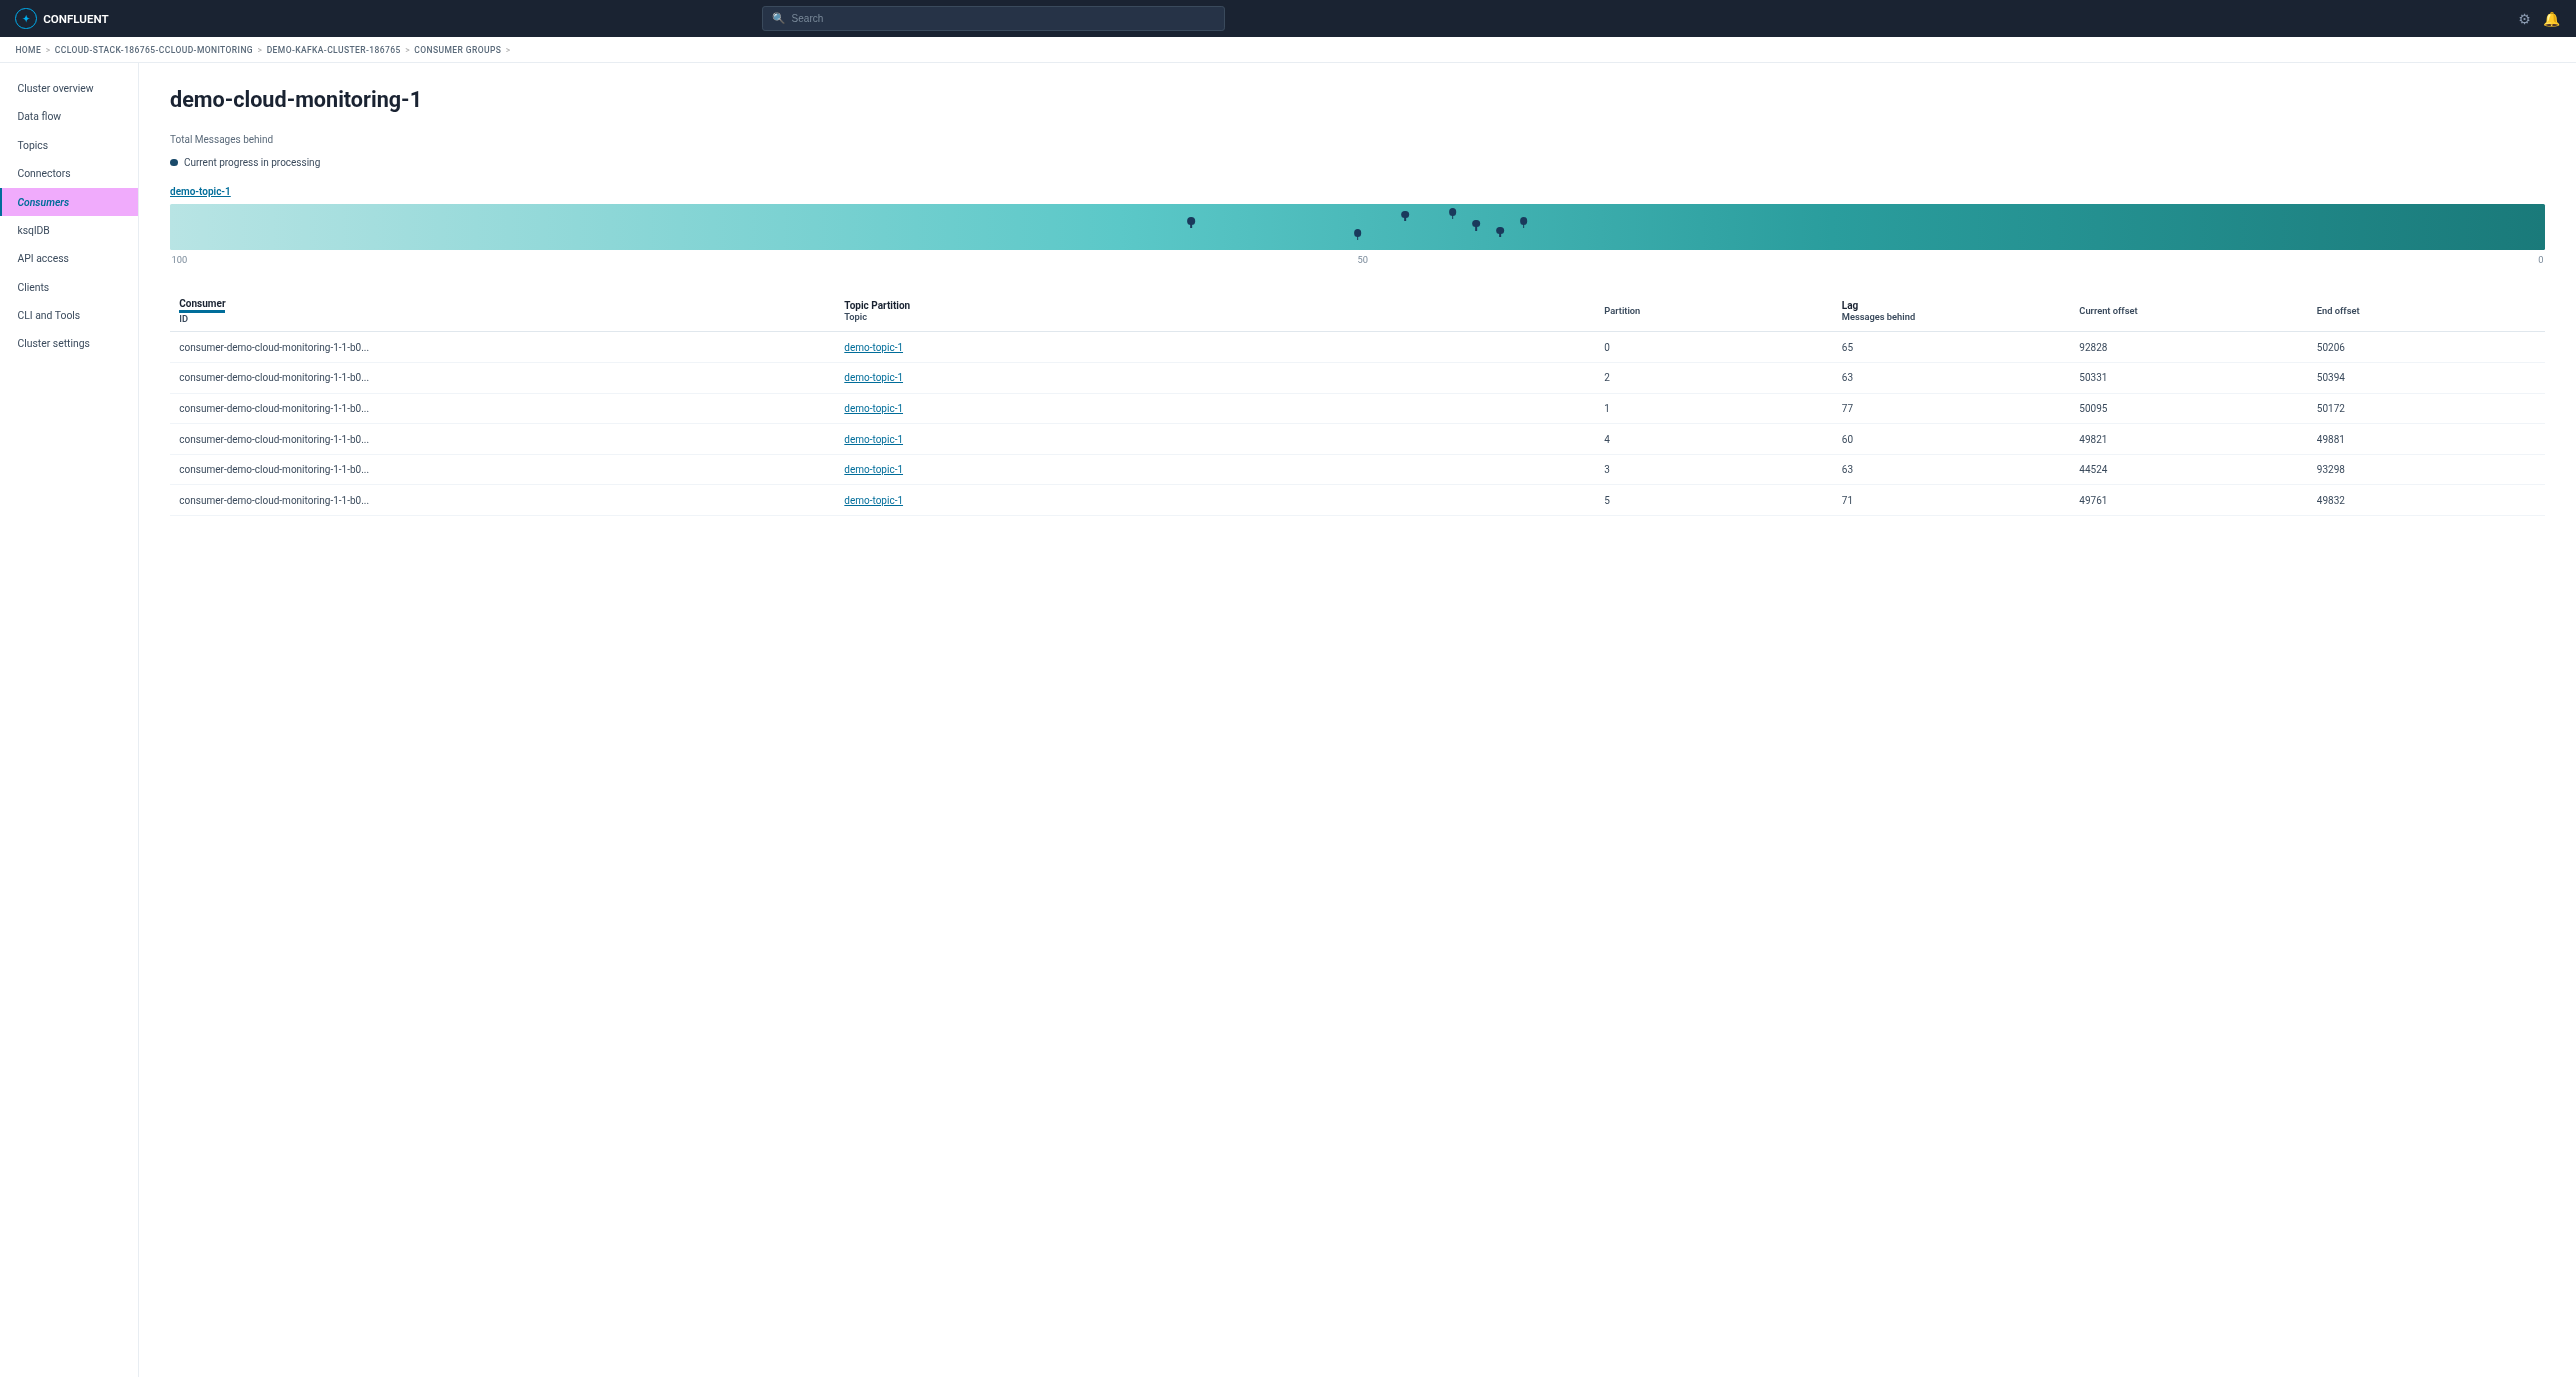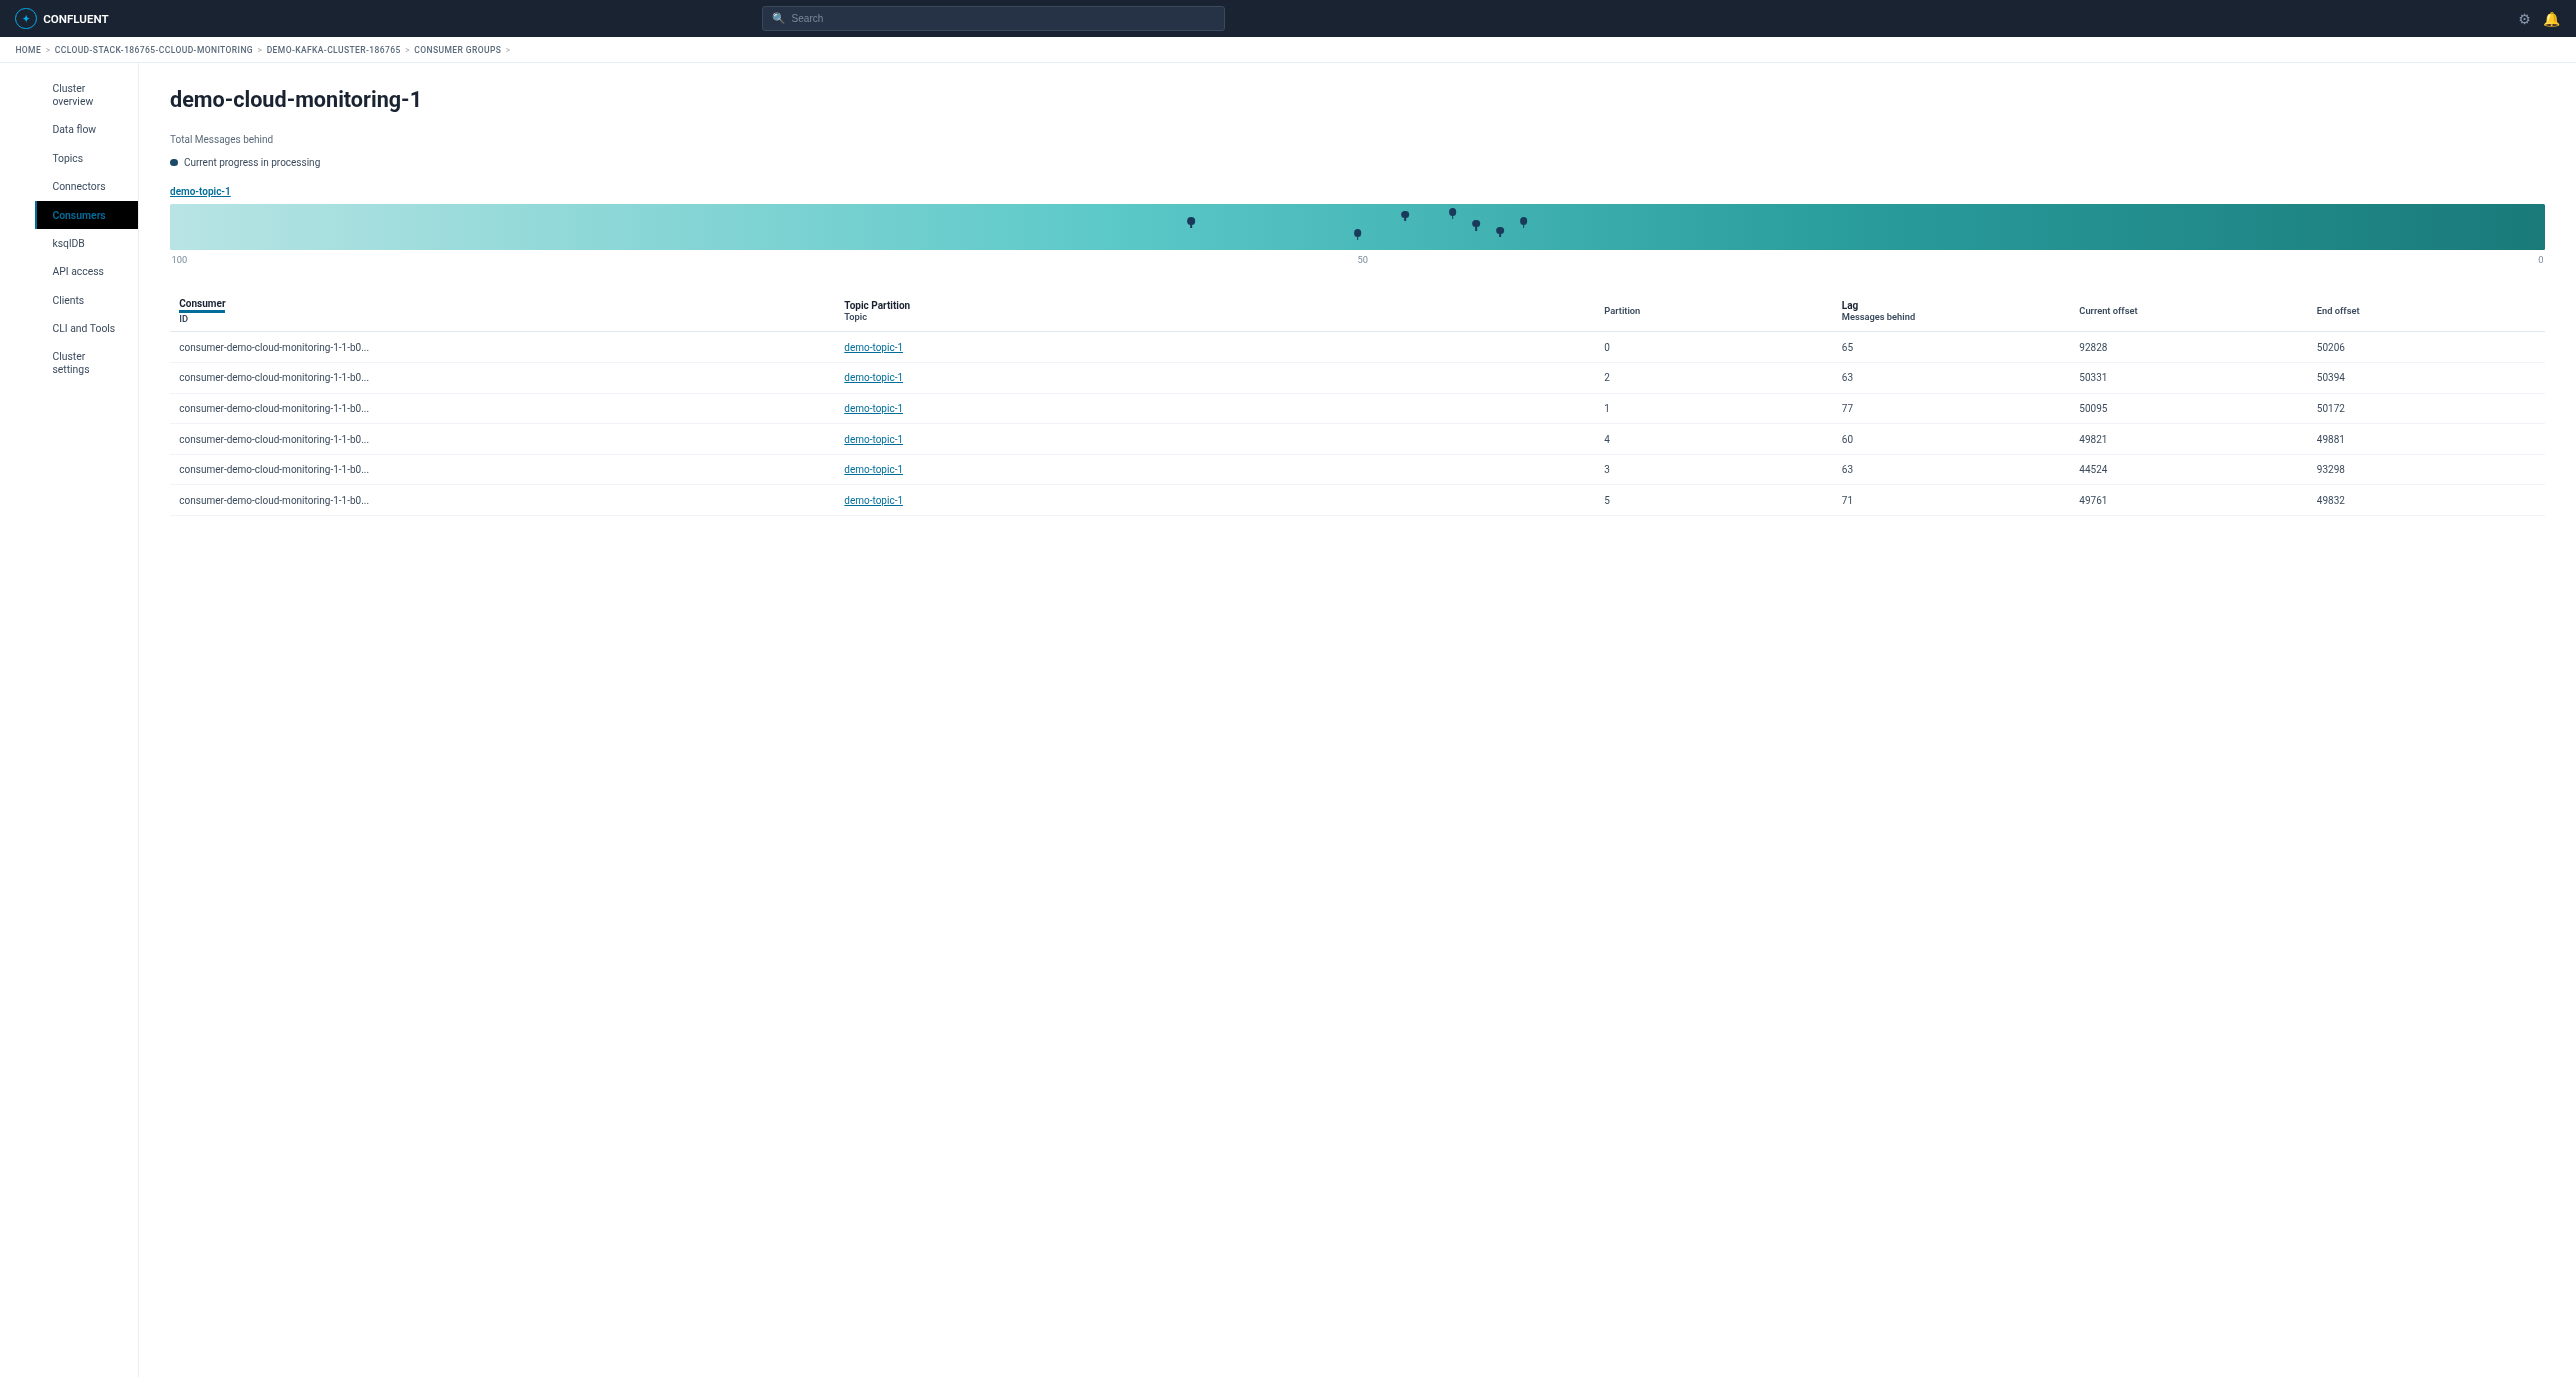--- a/index.html
+++ b/index.html
@@ -50,23 +50,22 @@
       padding: 12.4px 0;
       position: fixed; top: 62px; bottom: 0;
       overflow-y: auto;
     }
     .sidebar-item {
       padding: 7.7px 15.4px;
       color: #3a4a5c;
       cursor: pointer;
       font-size: 10.4px;
       border-left: 2.3px solid transparent;
-      margin-left: 35px;
-    }
-    .sidebar-item.active { color: #006d9a; font-weight: 600; background: #000000; border-left: 2.3px solid #006d9a; }
+    }
+    .sidebar-item.active { color: #006d9a; font-weight: 600; background: #f0abfc; border-left: 2.3px solid #006d9a; font-style: italic; }
 
     
     .main { margin-left: 139px; flex: 1; padding: 25px 31px; }
 
     .page-title { font-size: 21.6px; font-weight: 700; color: #1a2332; margin-bottom: 21.6px; }
 
     
     .stats-row { display: flex; align-items: center; gap: 15.4px; margin-bottom: 6.2px; }
     .total-messages { font-size: 40px; font-weight: 300; color: #1a2332; line-height: 1; }
     .teal-bar { width: 39px; height: 23px; background: linear-gradient(135deg, #5bc8c8, #2a9d8f); border-radius: 2.3px; }

